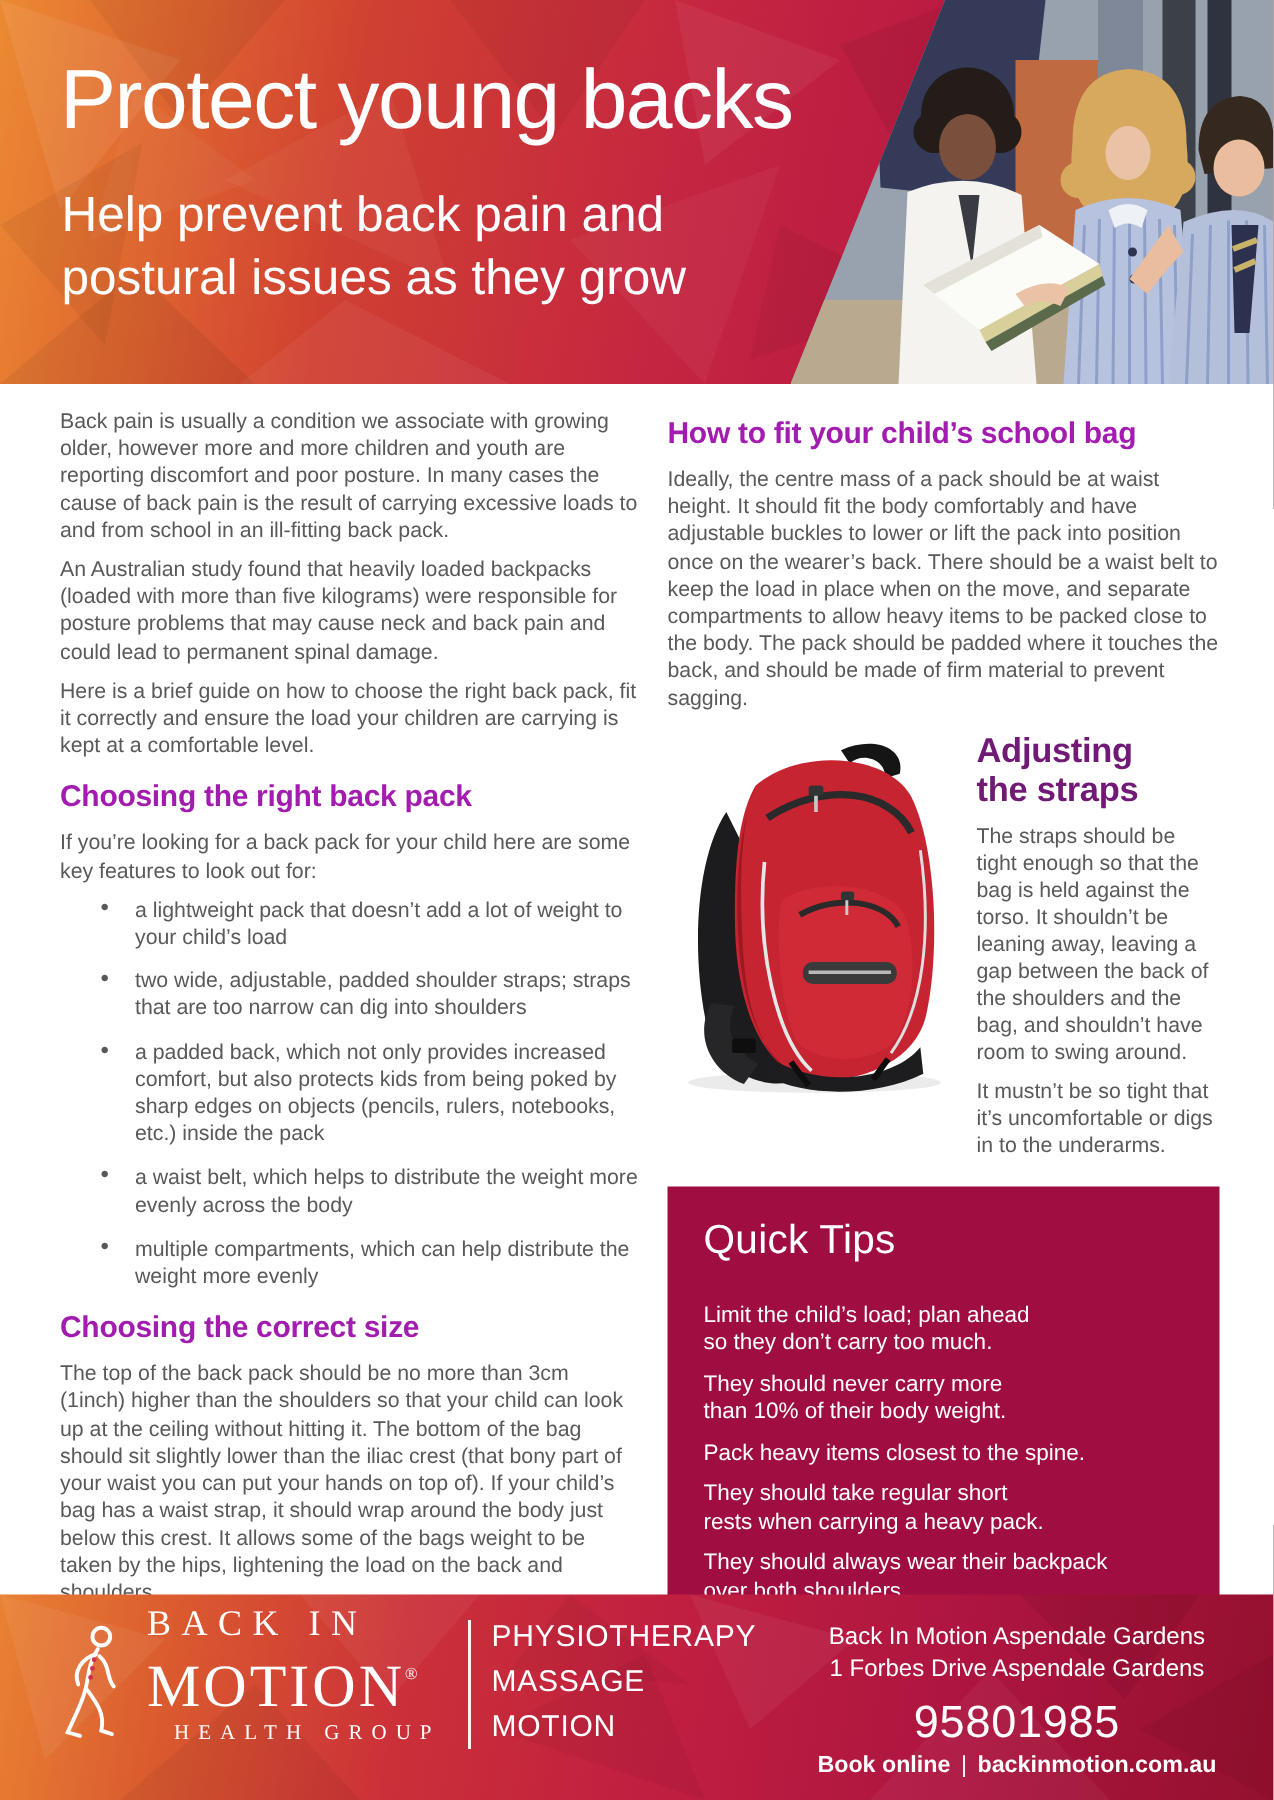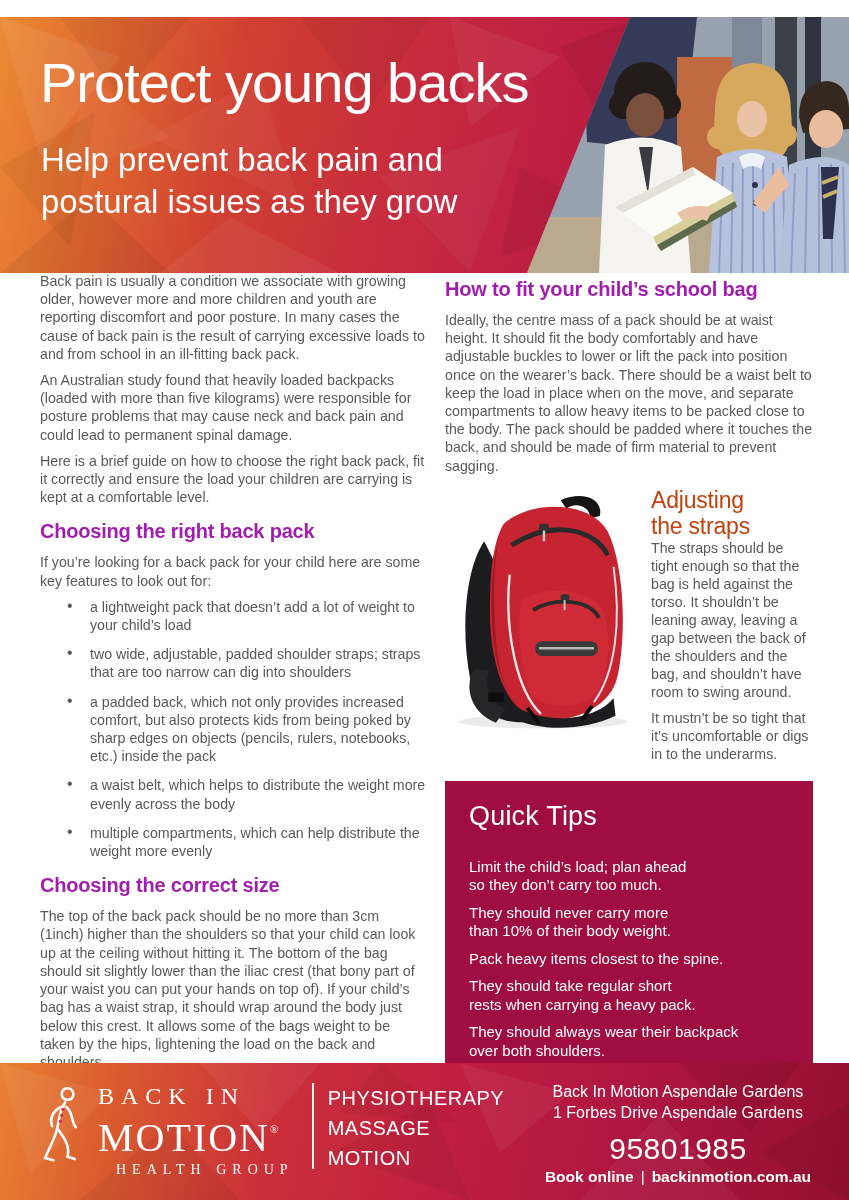--- a/index.html
+++ b/index.html
@@ -5,21 +5,21 @@
   * { margin:0; padding:0; box-sizing:border-box; }
   html,body { background:#888; }
   .page {
     position:relative; width:849px; height:1200px; margin:0 auto;
     background:#ffffff; overflow:hidden;
     font-family:"Liberation Sans", sans-serif;
     color:#58595B;
   }
   
   .hero {
-    position:absolute; left:0; top:17px; width:849px; height:256px;
+    position:absolute; left:0; top:0; width:849px; height:256px;
     background:linear-gradient(100deg,#EC8A33 0%, #E06A30 12%, #D04031 28%, #C52740 52%, #BA1A42 72%, #A8123C 100%);
     overflow:hidden;
   }
   .hero-pattern, .footer-pattern { position:absolute; left:0; top:0; width:100%; height:100%; }
   .hero-title {
     position:absolute; left:40px; top:34px;
     font-size:56px; line-height:64px; font-weight:200; color:#fff; letter-spacing:-1px;
   }
   .hero-sub {
     position:absolute; left:41px; top:122px;
@@ -46,42 +46,42 @@
     font-size:14.2px; line-height:18.2px;
   }
   .bullets li::before {
     content:"\2022"; position:absolute; left:27px; top:-1px; font-size:16px; color:#58595B;
   }
   
   .fig-row { display:flex; margin-top:4px; }
   .backpack { width:196px; height:248px; flex:0 0 196px; }
   .adjusting { flex:1; padding-left:10px; padding-top:4px; }
   .adjusting h3 {
-    color:#c2410c; font-weight:400; font-size:23px; line-height:26px;
-    white-space:pre-line; letter-spacing:-0.2px;
+    color:#701a75; font-weight:700; font-size:23px; line-height:26px;
+    margin-bottom:10px; white-space:pre-line; letter-spacing:-0.2px;
   }
   .adjusting p { font-size:14.2px; line-height:18px; margin-bottom:8px; }
   
   .quick-tips {
     background:#A00E41; color:#fff; margin-top:10px;
     padding:20px 24px 14px 24px; width:368px;
   }
   .quick-tips h3 { font-size:27px; font-weight:400; margin-bottom:26px; letter-spacing:0.2px; }
   .quick-tips p { font-size:15px; line-height:18.5px; margin-bottom:9px; white-space:pre-line; color:#fff; }
   .cta {
     margin-top:20px; color:#AB1A4D; font-weight:700;
     font-size:16px; line-height:21px; white-space:pre-line;
   }
   
   .footer {
     position:absolute; left:0; top:1063px; width:849px; height:137px;
     background:linear-gradient(100deg,#E98133 0%, #DA5A2F 14%, #CB3038 32%, #C01F40 52%, #AE1540 74%, #94102F 100%);
     overflow:hidden; color:#fff;
   }
-  .footer-left { position:absolute; left:38px; top:20px; display:flex; align-items:flex-start; }
+  .footer-left { position:absolute; left:38px; top:7px; display:flex; align-items:flex-end; }
   .logo-figure { width:52px; height:86px; margin-right:8px; }
   .logo-text { font-family:"Liberation Serif", serif; color:#fff; }
   .logo-line1 { font-size:24px; letter-spacing:7px; line-height:26px; }
   .logo-line2 { font-size:40px; letter-spacing:2px; line-height:40px; }
   .logo-line2 sup { font-size:11px; vertical-align:18px; letter-spacing:0; }
   .logo-line3 { font-size:14px; letter-spacing:6px; line-height:20px; margin-top:2px; margin-left:18px; }
   .footer-divider { width:0; border-left:2px solid #fff; height:86px; margin:0 14px 0 18px; opacity:0.95; }
   .services { font-size:20px; line-height:30px; letter-spacing:0.5px; font-weight:400; }
   .footer-right { position:absolute; right:38px; top:18px; text-align:center; }
   .addr { font-size:16px; line-height:21px; }

